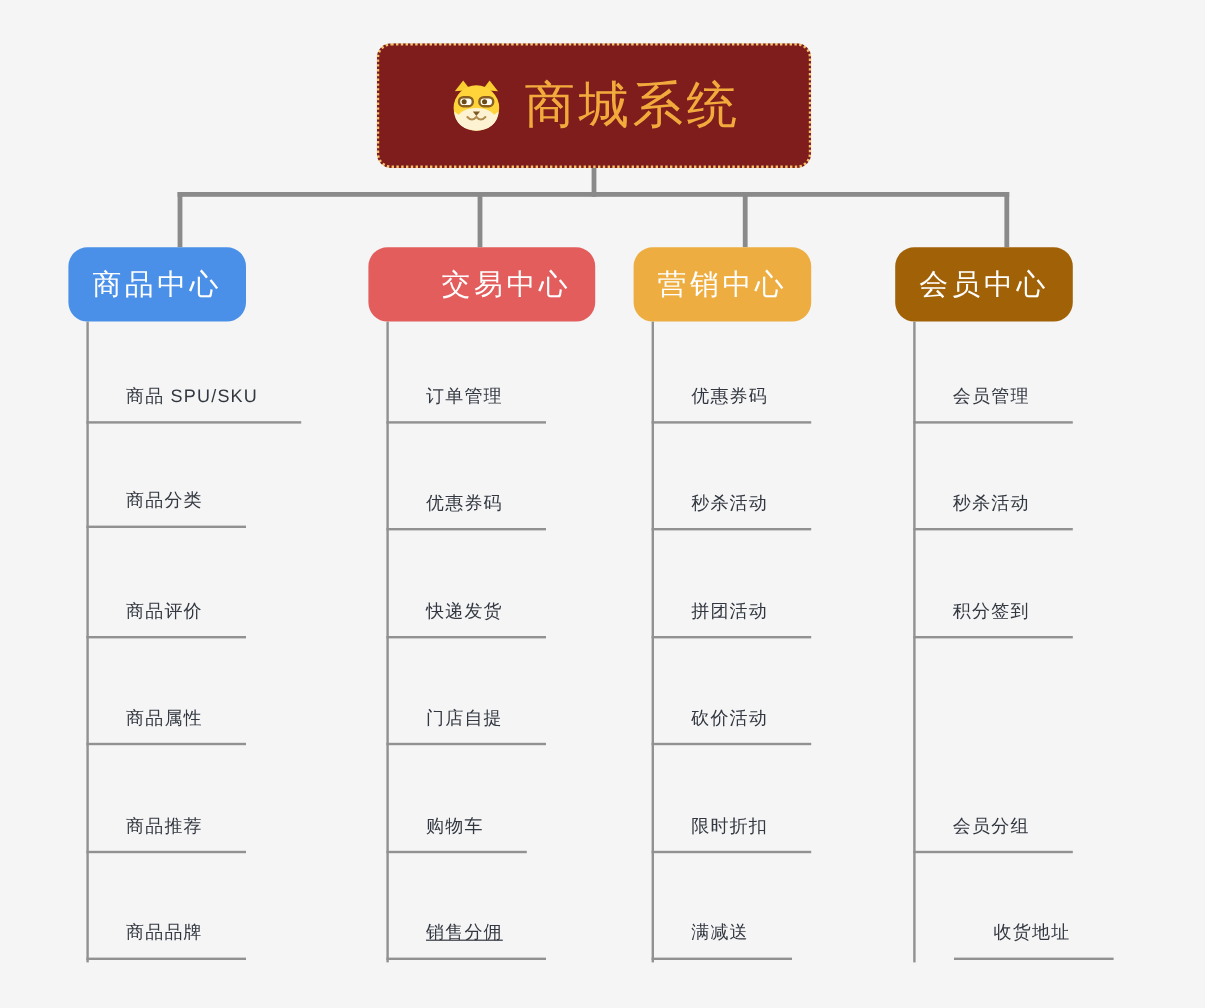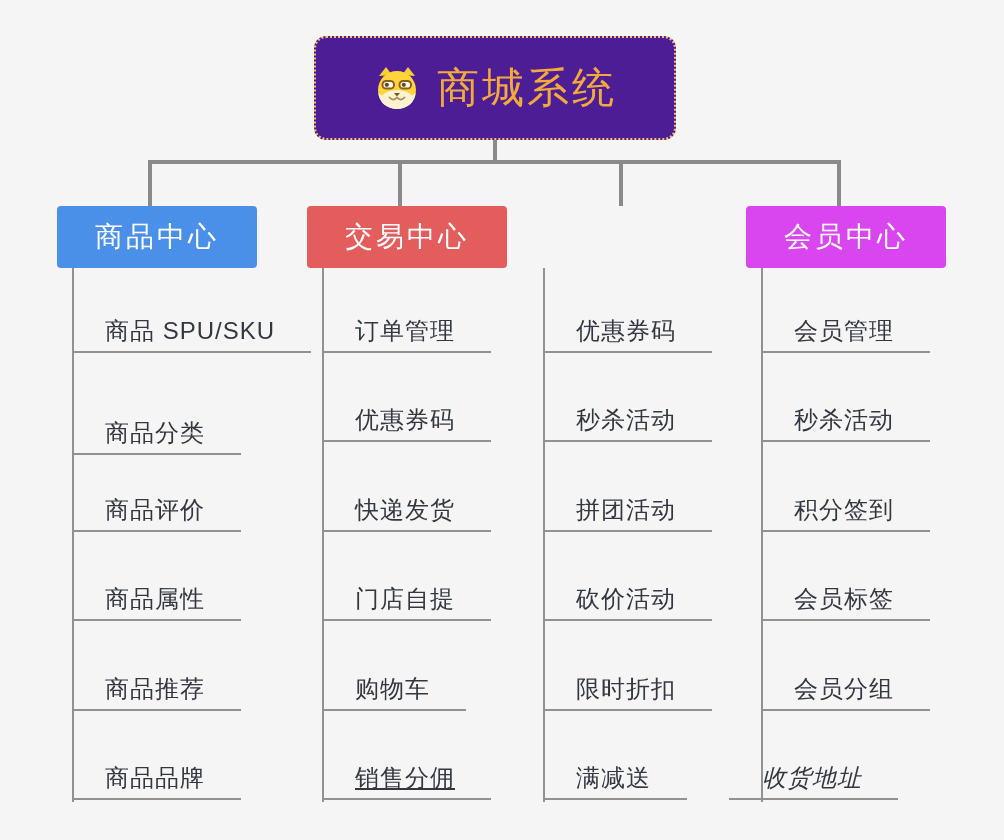--- a/index.html
+++ b/index.html
@@ -7,41 +7,41 @@
     width:1004px;height:840px;
     background:#f5f5f6;
     font-family:"Liberation Sans","DejaVu Sans",sans-serif;
     overflow:hidden;
   }
   #stage{position:relative;width:1004px;height:840px;}
   .conn{position:absolute;background:#8a8a8a;}
   .root-node{
     position:absolute;left:314px;top:36px;width:362px;height:104px;
     box-sizing:border-box;
-    background:#4c1d95;
+    background:#7f1d1d;
     border:2px dotted #f3c36b;
     border-radius:12px;
     display:flex;align-items:center;justify-content:center;gap:16px;
   }
   .root-title{
     font-size:42px;letter-spacing:3px;color:#f2aa3c;white-space:nowrap;
   }
   .branch-node{
-    position:absolute;top:206px;width:200px;height:62px;
-    border-radius:4px;
-    color:#ffffff;font-size:28px;letter-spacing:3px;
+    position:absolute;top:206px;width:148px;height:62px;
+    border-radius:16px;
+    color:#ffffff;font-size:24px;letter-spacing:3px;
     display:flex;align-items:center;justify-content:center;
     white-space:nowrap;
   }
   .spine{position:absolute;width:2px;background:#919191;}
   .leaf-item{
     position:absolute;
     height:26px;line-height:26px;
     padding:0 36px 7px 33px;
-    font-size:24px;letter-spacing:1px;color:#333840;
+    font-size:15px;letter-spacing:1px;color:#333840;
     border-bottom:2px solid #919191;
     white-space:nowrap;
   }
 </style>
 </head>
 <body>
 
 <div id="stage">
 
   <div class="conn" style="left:493px;top:140px;width:4px;height:24px;"></div>
@@ -63,44 +63,44 @@
         <path d="M16.5,31.5 q3.7,4.2 7.5,0 q3.7,4.2 7.5,0" stroke="#b08d4e" stroke-width="1.7" fill="none" stroke-linecap="round"></path>
       </svg>
     </span>
     <span class="root-title">商城系统</span>
   </div>
 
 <div class="conn" style="left: 148px; top: 160px; width: 4px; height: 46px;"></div>
     <div class="branch-node" style="left: 57px; background: rgb(74, 144, 232);">商品中心</div>
     <div class="spine" style="left: 72px; top: 268px; width: 2px; height: 534px;"></div>
     <div class="leaf-item" style="left: 72px; top: 318px;">商品 SPU/SKU</div>
-    <div class="leaf-item" style="left: 72px; top: 420px;">商品分类</div>
+    <div class="leaf-item" style="left: 72px; top: 405px;">商品分类</div>
     <div class="leaf-item" style="left: 72px; top: 497px;">商品评价</div>
     <div class="leaf-item" style="left: 72px; top: 586px;">商品属性</div>
     <div class="leaf-item" style="left: 72px; top: 676px;">商品推荐</div>
     <div class="leaf-item" style="left: 72px; top: 765px;">商品品牌</div>
     <div class="conn" style="left: 398px; top: 160px; width: 4px; height: 46px;"></div>
-    <div class="branch-node" style="left: 307px; background: rgb(226, 93, 92);">交易中心</div>
+    <div class="branch-node" style="left: 307px; background: rgb(226, 93, 92); padding-left: 41px;">交易中心</div>
     <div class="spine" style="left: 322px; top: 268px; width: 2px; height: 534px;"></div>
     <div class="leaf-item" style="left: 322px; top: 318px;">订单管理</div>
     <div class="leaf-item" style="left: 322px; top: 407px;">优惠券码</div>
     <div class="leaf-item" style="left: 322px; top: 497px;">快递发货</div>
     <div class="leaf-item" style="left: 322px; top: 586px;">门店自提</div>
     <div class="leaf-item" style="left: 322px; top: 676px;">购物车</div>
     <div class="leaf-item" style="left: 322px; top: 765px; text-decoration: underline;">销售分佣</div>
     <div class="conn" style="left: 619px; top: 160px; width: 4px; height: 46px;"></div>
+    <div class="branch-node" style="left: 528px; background: rgb(237, 173, 64);">营销中心</div>
     <div class="spine" style="left: 543px; top: 268px; width: 2px; height: 534px;"></div>
     <div class="leaf-item" style="left: 543px; top: 318px;">优惠券码</div>
     <div class="leaf-item" style="left: 543px; top: 407px;">秒杀活动</div>
     <div class="leaf-item" style="left: 543px; top: 497px;">拼团活动</div>
     <div class="leaf-item" style="left: 543px; top: 586px;">砍价活动</div>
     <div class="leaf-item" style="left: 543px; top: 676px;">限时折扣</div>
     <div class="leaf-item" style="left: 543px; top: 765px;">满减送</div>
     <div class="conn" style="left: 837px; top: 160px; width: 4px; height: 46px;"></div>
-    <div class="branch-node" style="left: 746px; background: #d946ef;">会员中心</div>
+    <div class="branch-node" style="left: 746px; background: #a16207;">会员中心</div>
     <div class="spine" style="left: 761px; top: 268px; width: 2px; height: 534px;"></div>
     <div class="leaf-item" style="left: 761px; top: 318px;">会员管理</div>
     <div class="leaf-item" style="left: 761px; top: 407px;">秒杀活动</div>
     <div class="leaf-item" style="left: 761px; top: 497px;">积分签到</div>
-    <div class="leaf-item" style="left: 761px; top: 586px;">会员标签</div>
     <div class="leaf-item" style="left: 761px; top: 676px;">会员分组</div>
-    <div class="leaf-item" style="left: 729px; top: 765px; font-style: italic;">收货地址</div>
+    <div class="leaf-item" style="left: 795px; top: 765px;">收货地址</div>
   </div>
 
 </body></html>

